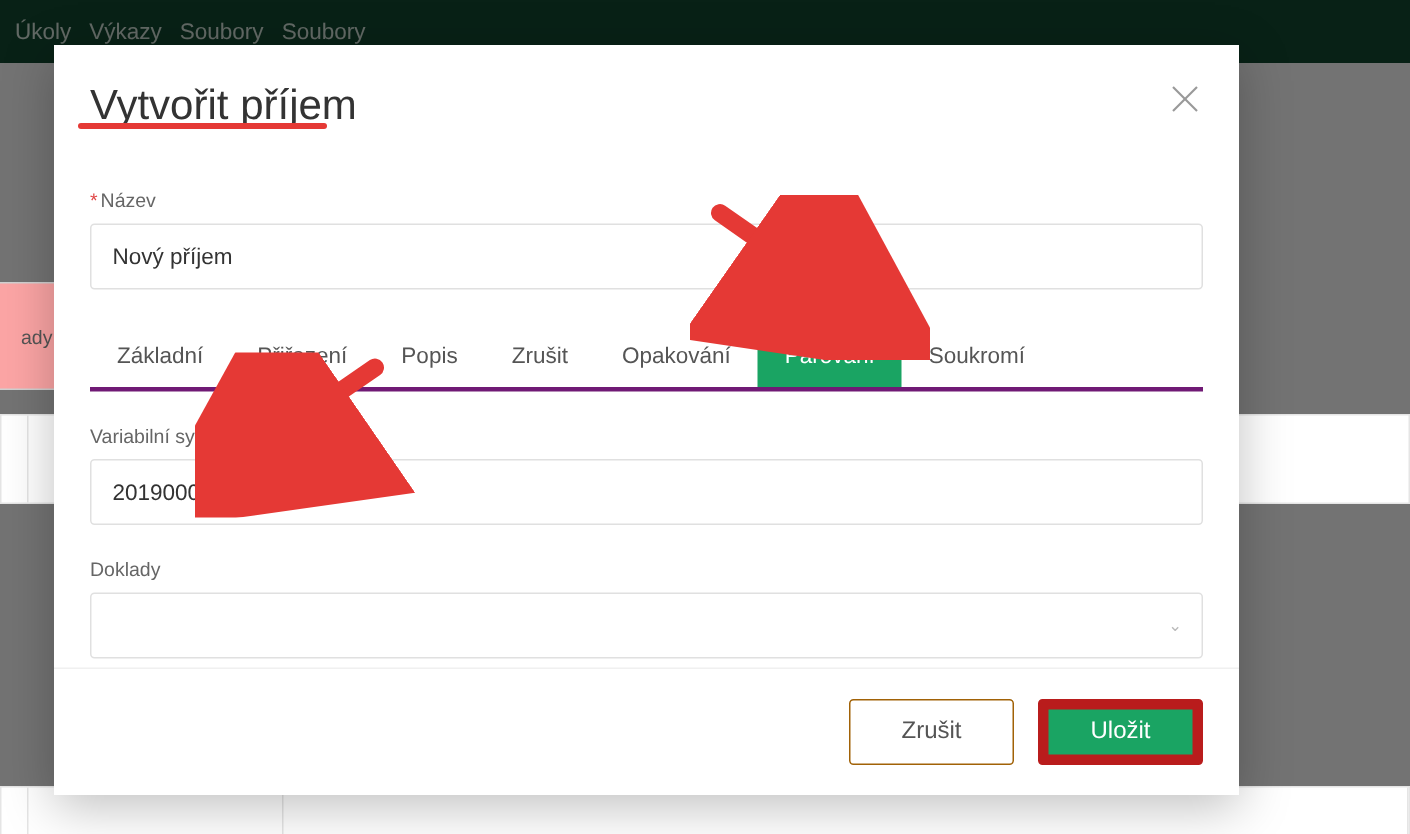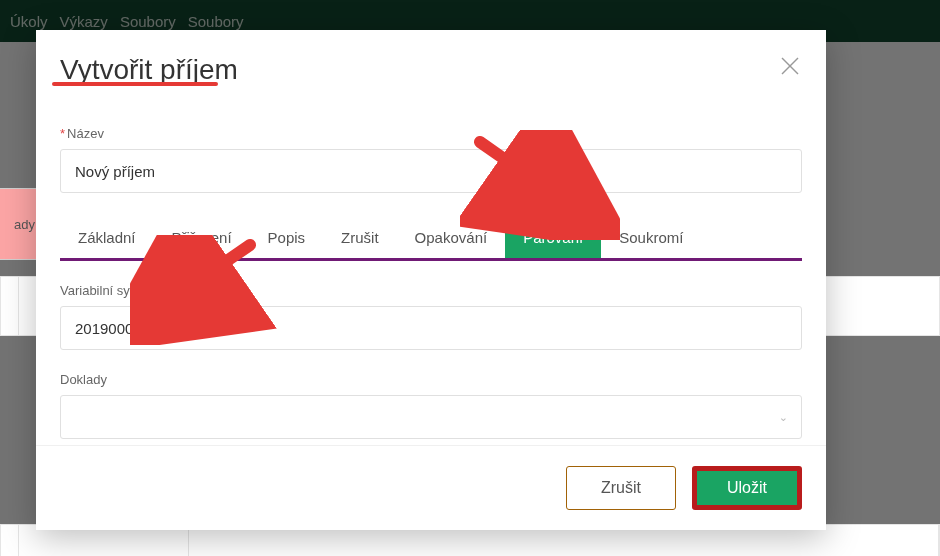--- a/index.html
+++ b/index.html
@@ -90,21 +90,21 @@
   }
   .btn {
     min-width: 110px; height: 44px; border-radius: 3px; font-size: 16px;
     cursor: pointer; display: inline-flex; align-items: center;
     justify-content: center;
   }
   .btn.secondary {
     background: #fff; border: 1px solid #a16207; color: #555; margin-left: 47px;
   }
   .btn.primary {
-    background: #1aa463; border: 5px solid #b91c1c; color: #fff; font-weight: 500;
+    background: #1aa463; border: 7px solid #b91c1c; color: #fff; font-weight: 500;
   }
 
   .arrow {
     position: absolute; z-index: 5; pointer-events: none;
   }
 </style>
 </head>
 <body>
 
 <div class="topnav">

